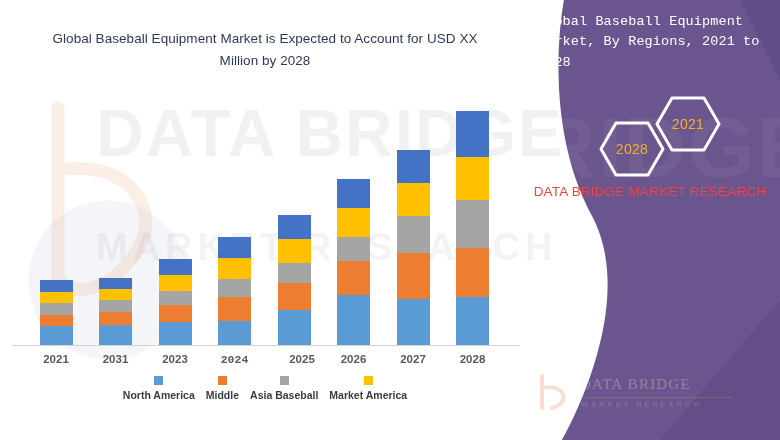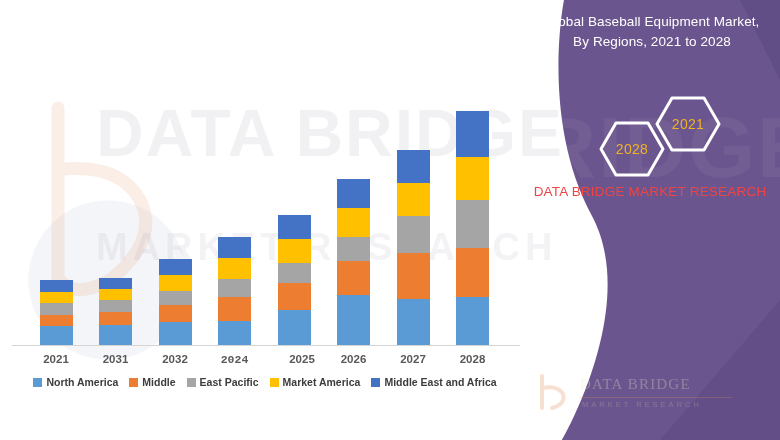--- a/index.html
+++ b/index.html
@@ -39,25 +39,26 @@
     position: absolute;
     inset: 0;
     z-index: 3;
   }
 
   .panel-title {
     position: absolute;
     top: 12px;
     left: 38px;
     width: 228px;
-    text-align: center;
+    text-align: left;
     color: #ffffff;
     font-size: 13.5px;
     line-height: 1.5;
     letter-spacing: .1px;
+    font-family: Liberation Mono, monospace;
   }
 
   .hex-group {
     position: absolute;
     top: 95px;
     left: 55px;
     width: 215px;
     height: 95px;
   }
   .hex {
@@ -257,20 +258,21 @@
     display: flex;
     justify-content: center;
     align-items: center;
     gap: 11px;
     z-index: 3;
   }
   .legend-item {
     display: flex;
     align-items: center;
     gap: 4px;
+    flex-direction: column;
   }
   .legend-swatch {
     width: 9px;
     height: 9px;
   }
   .legend-text {
     color: #3c3c3c;
     font-size: 10.5px;
     font-weight: bold;
     white-space: nowrap;
@@ -287,20 +289,21 @@
 
     <svg class="bg-logo-b" viewBox="0 0 130 210">
       <path d="M18 8 L18 185 M18 70 Q78 62 100 100 Q120 140 70 180 Q34 200 18 178" fill="none" stroke="#E89A6E" stroke-width="13" stroke-linecap="round"></path>
     </svg>
 
     <div class="bg-watermark">
       <div class="wm-line1">DATA BRIDGE</div>
       <div class="wm-line2">MARKET RESEARCH</div>
     </div>
 
+    <div class="chart-title">Global Baseball Equipment Market is Expected to Account for USD XX Million by 2028</div>
 
     <div class="plot">
       <div class="axis-line"></div>
       <div id="bars-container">
           <div class="bar" style="left: 39.5px;">
             <div class="seg" title="North America 2021" style="height: 19px; background: rgb(91, 155, 213);"></div>
             <div class="seg" title="Europe 2021" style="height: 11px; background: rgb(237, 125, 49);"></div>
             <div class="seg" title="Asia Pacific 2021" style="height: 12px; background: rgb(165, 165, 165);"></div>
             <div class="seg" title="South America 2021" style="height: 11px; background: rgb(255, 192, 0);"></div>
             <div class="seg" title="Middle East and Africa 2021" style="height: 12px; background: rgb(68, 114, 196);"></div>
@@ -351,49 +354,45 @@
             <div class="seg" title="North America 2028" style="height: 48px; background: rgb(91, 155, 213);"></div>
             <div class="seg" title="Europe 2028" style="height: 49px; background: rgb(237, 125, 49);"></div>
             <div class="seg" title="Asia Pacific 2028" style="height: 48px; background: rgb(165, 165, 165);"></div>
             <div class="seg" title="South America 2028" style="height: 43px; background: rgb(255, 192, 0);"></div>
             <div class="seg" title="Middle East and Africa 2028" style="height: 46px; background: rgb(68, 114, 196);"></div>
           </div>
         </div>
       <div class="x-labels" id="x-labels">
           <div class="x-label" style="left: 26px;">2021</div>
           <div class="x-label" style="left: 85.5px;">2031</div>
-          <div class="x-label" style="left: 145px;">2032</div>
+          <div class="x-label" style="left: 145px;">2023</div>
           <div class="x-label" style="left: 204.5px; font-family: Liberation Mono, monospace;">2024</div>
           <div class="x-label" style="left: 272px;">2025</div>
           <div class="x-label" style="left: 323.5px;">2026</div>
           <div class="x-label" style="left: 383px;">2027</div>
           <div class="x-label" style="left: 442.5px;">2028</div>
         </div>
     </div>
 
     <div class="legend" id="legend">
         <div class="legend-item">
           <span class="legend-swatch" style="background: rgb(91, 155, 213);"></span>
           <span class="legend-text">North America</span>
         </div>
         <div class="legend-item">
           <span class="legend-swatch" style="background: rgb(237, 125, 49);"></span>
           <span class="legend-text">Middle</span>
         </div>
         <div class="legend-item">
           <span class="legend-swatch" style="background: rgb(165, 165, 165);"></span>
-          <span class="legend-text">East Pacific</span>
+          <span class="legend-text">Asia Baseball</span>
         </div>
         <div class="legend-item">
           <span class="legend-swatch" style="background: rgb(255, 192, 0);"></span>
           <span class="legend-text">Market America</span>
-        </div>
-        <div class="legend-item">
-          <span class="legend-swatch" style="background: rgb(68, 114, 196);"></span>
-          <span class="legend-text">Middle East and Africa</span>
         </div>
       </div>
   </div>
 
   <div class="right-panel">
     <svg class="right-panel-svg" viewBox="0 0 280 440" preserveAspectRatio="none">
       <path d="M280,0 L64,0 C64,0 40,120 92,216 C140,306 62,440 62,440 L280,440 Z" fill="#6B558E"></path>
       <path d="M280,0 L240,0 L280,80 Z" fill="#5B4880" opacity="0.55"></path>
       <path d="M160,440 L280,300 L280,440 Z" fill="#5B4880" opacity="0.45"></path>
     </svg>

